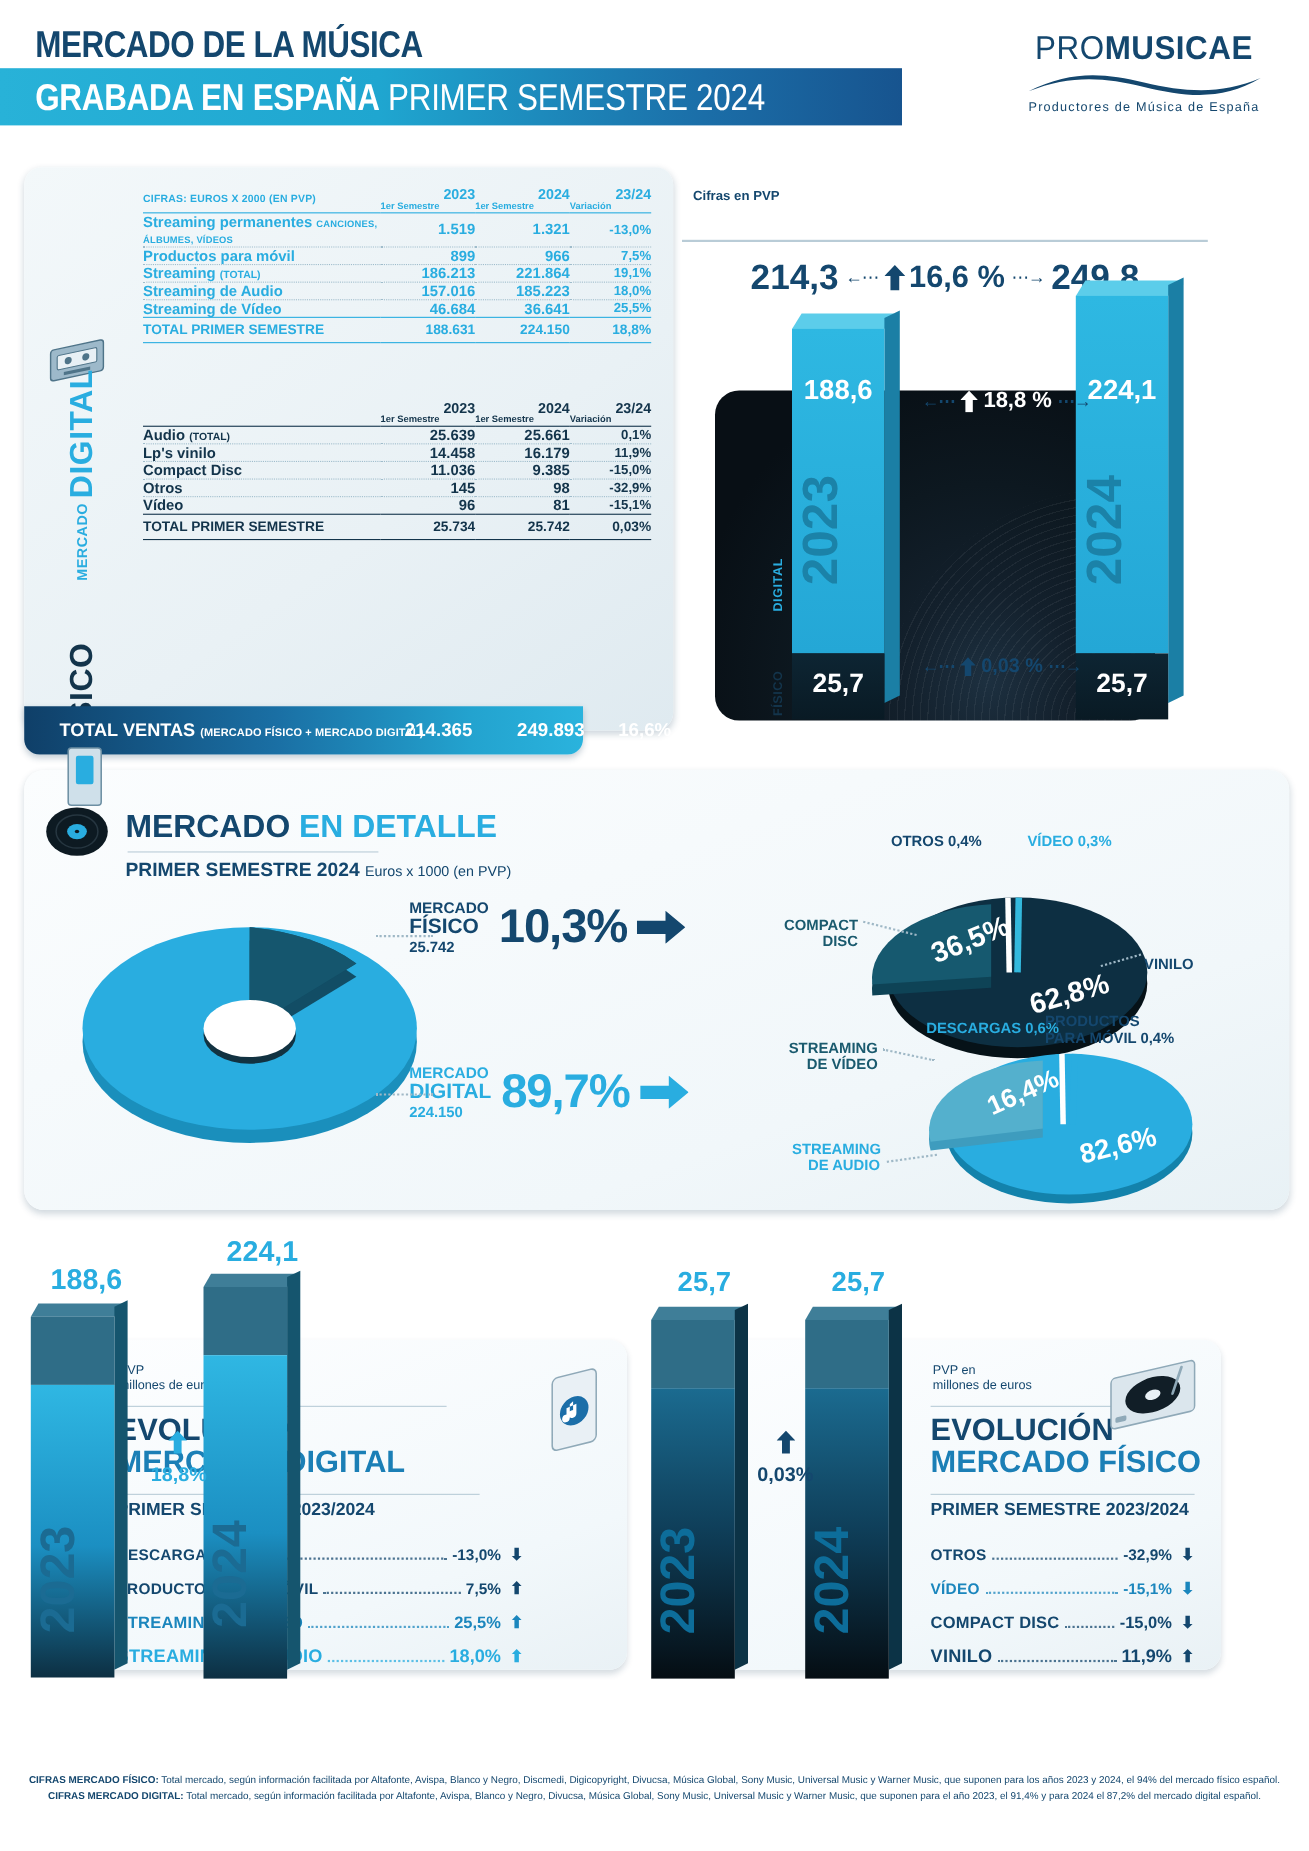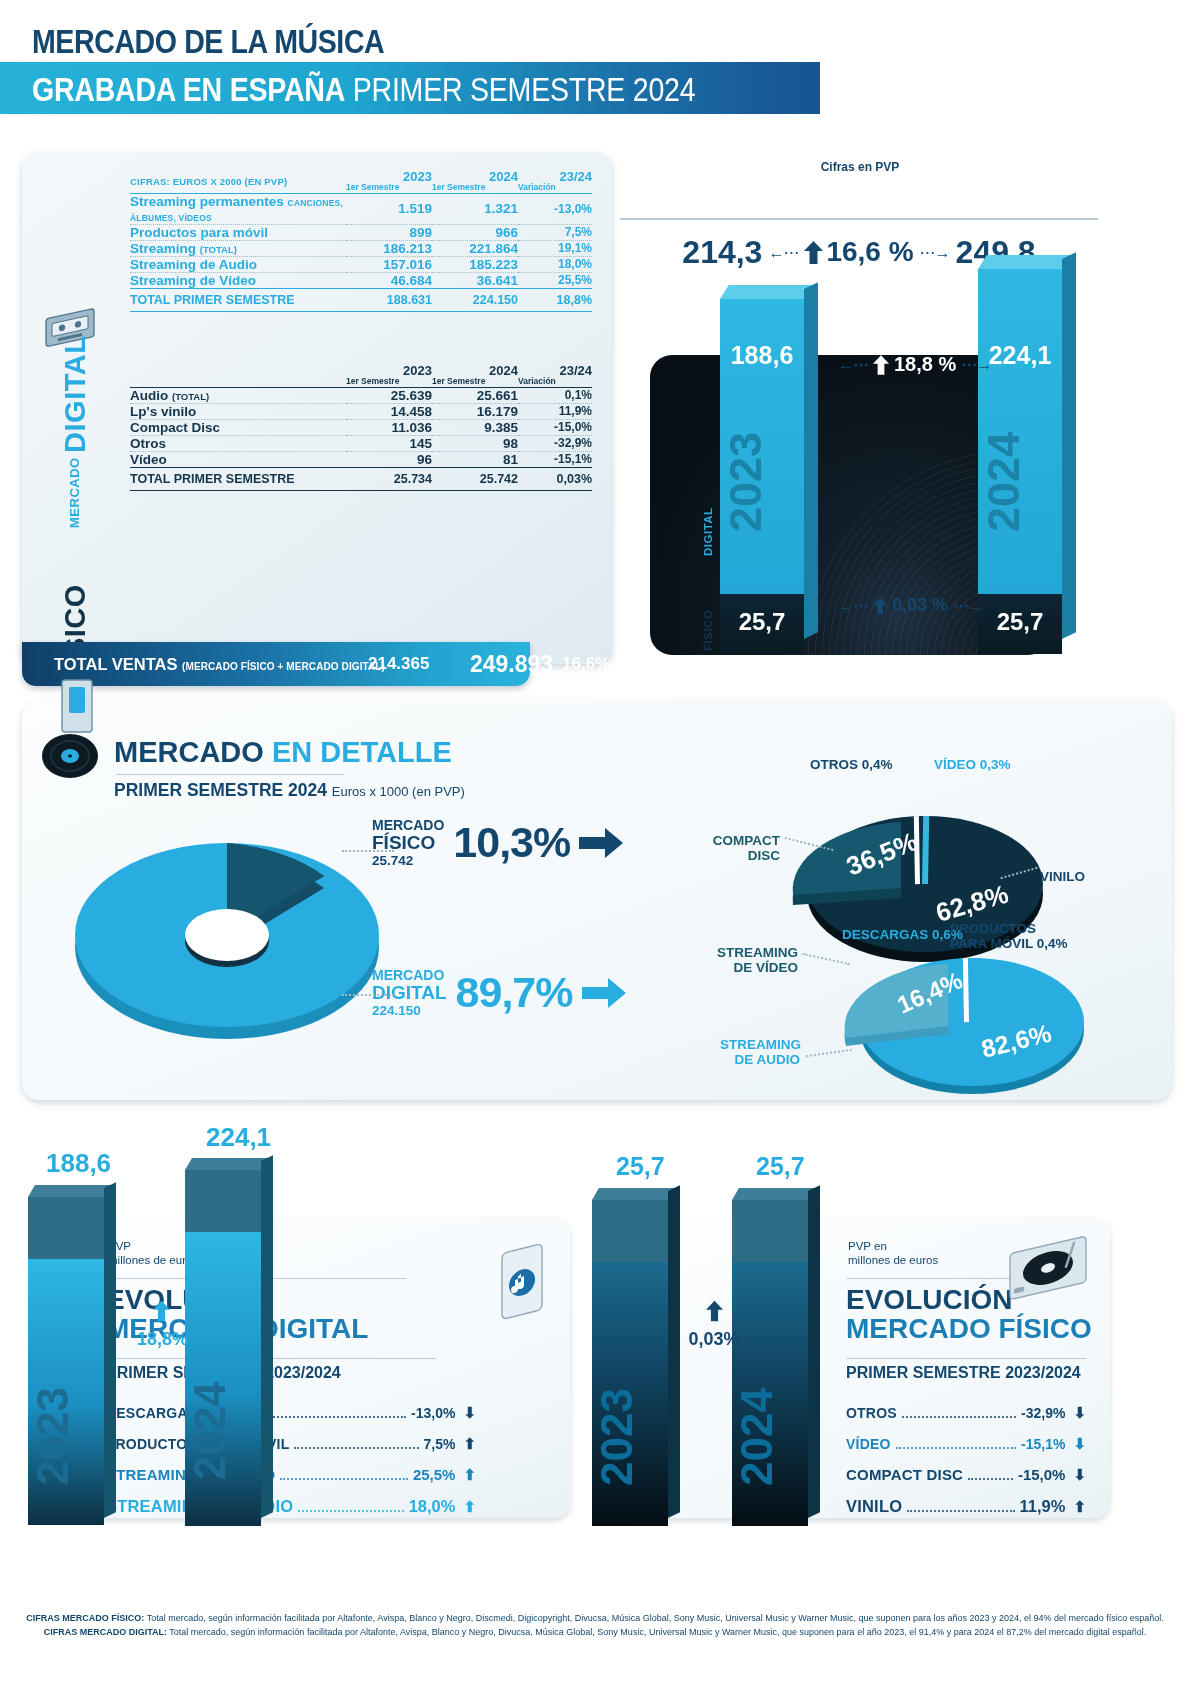--- a/index.html
+++ b/index.html
@@ -84,28 +84,28 @@
   .total-ventas {
     position:absolute; left:22px; top:642px; width:508px; height:44px;
     border-radius:0 0 14px 14px;
     background:linear-gradient(90deg,#0f3f68 0%, #1a6fa4 45%, #23a3cf 80%, #2ab3dd 100%);
     color:#fff; display:flex; align-items:center;
     box-shadow:0 3px 6px rgba(20,60,90,.25);
   }
   .tv-label { font-size:16.5px; font-weight:bold; padding-left:32px; white-space:nowrap; }
   .tv-label .sub { font-size:10px; letter-spacing:.1px; }
   .tv-n1 { position:absolute; left:346px; font-size:17px; font-weight:bold; }
-  .tv-n2 { position:absolute; left:448px; font-size:23px; font-weight:bold; }
+  .tv-n2 { position:absolute; left:448px; font-size:17px; font-weight:bold; }
   .tv-n3 { position:absolute; left:540px; font-size:17px; font-weight:bold; }
 
   .cassette { position:absolute; left:18px; top:156px; width:60px; height:48px; }
 
   
   .millones { position:absolute; left:630px; top:155px; width:545px; height:510px; }
-  .m-cifras { position:absolute; left:0; top:5px; width:460px; text-align:center;
+  .m-cifras { position:absolute; left:0; top:16px; width:460px; text-align:left;
               font-size:12px; font-weight:bold; color:#14476e; }
   .m-title  { position:absolute; left:0; top:20px; width:460px; text-align:center;
               font-size:31px; font-weight:bold; color:#14476e; letter-spacing:-.3px; }
   .m-rule   { position:absolute; left:-10px; top:63px; width:478px; height:1.5px; background:#b9ccd7; }
   .m-row    { position:absolute; left:-10px; top:72px; width:478px; height:50px;
               display:flex; align-items:center; justify-content:center; gap:6px; }
   .m-big { font-size:32px; font-weight:bold; color:#14476e; }
   .m-mid { font-size:28px; font-weight:bold; color:#14476e; display:flex; align-items:center; gap:3px;}
   .dots-l, .dots-r { font-size:16px; color:#14476e; letter-spacing:-1px; }
 
@@ -207,20 +207,29 @@
 <body>
 
 <div class="header">
   <div class="hdr-band"></div>
   <div class="hdr-line1 cond">MERCADO DE LA MÚSICA</div>
   <div class="hdr-line2 cond">
     <b>GRABADA EN ESPAÑA</b>
     <span class="light">PRIMER SEMESTRE 2024</span>
   </div>
 
+  <div class="logo">
+    <div class="logo-word">
+      <span class="pro">PRO</span><span class="mus">MUSICAE</span>
+    </div>
+    <svg class="logo-swoosh" viewBox="0 0 215 26">
+      <path d="M2 19 C40 0 70 2 107 11 C145 20 178 22 213 7 C178 28 145 24 107 15 C70 6 40 4 2 19 Z" fill="#14476e"></path>
+    </svg>
+    <div class="logo-sub">Productores de Música de España</div>
+  </div>
 </div>
 
 <div class="panel-table">
 
   <svg class="cassette" viewBox="0 0 60 48">
     <g transform="skewY(-12)">
       <rect x="6" y="12" width="48" height="28" rx="3" fill="#9db9ca" stroke="#4f7489" stroke-width="1.3"></rect>
       <rect x="12" y="18" width="36" height="13" rx="1.5" fill="#e8f0f5" stroke="#4f7489" stroke-width="1"></rect>
       <circle cx="22" cy="24.5" r="3.2" fill="#4f7489"></circle>
       <circle cx="38" cy="24.5" r="3.2" fill="#4f7489"></circle>

